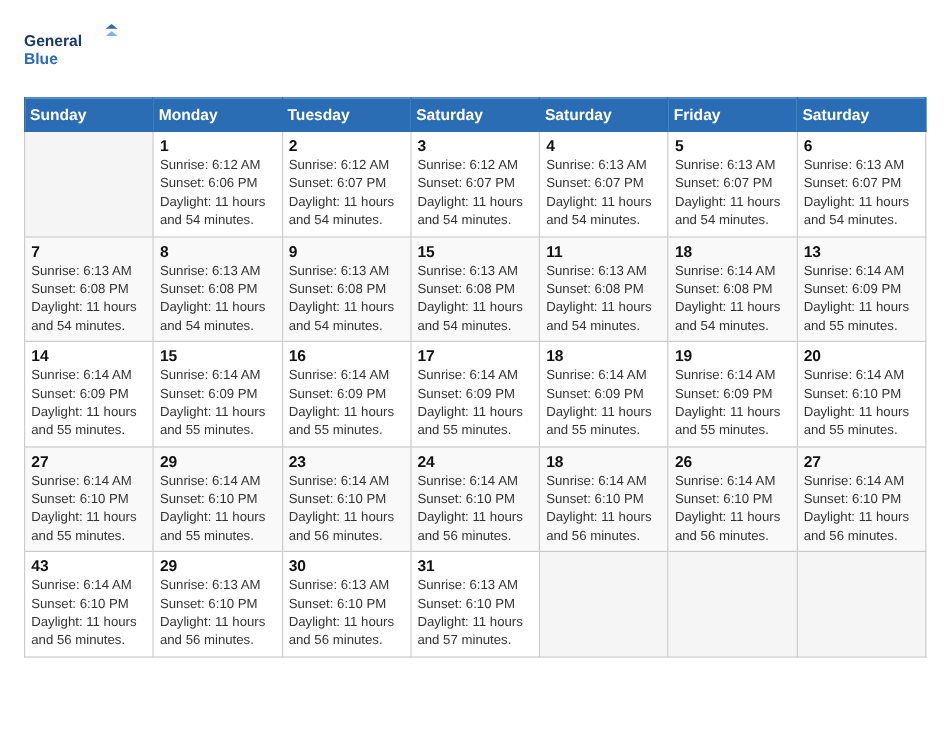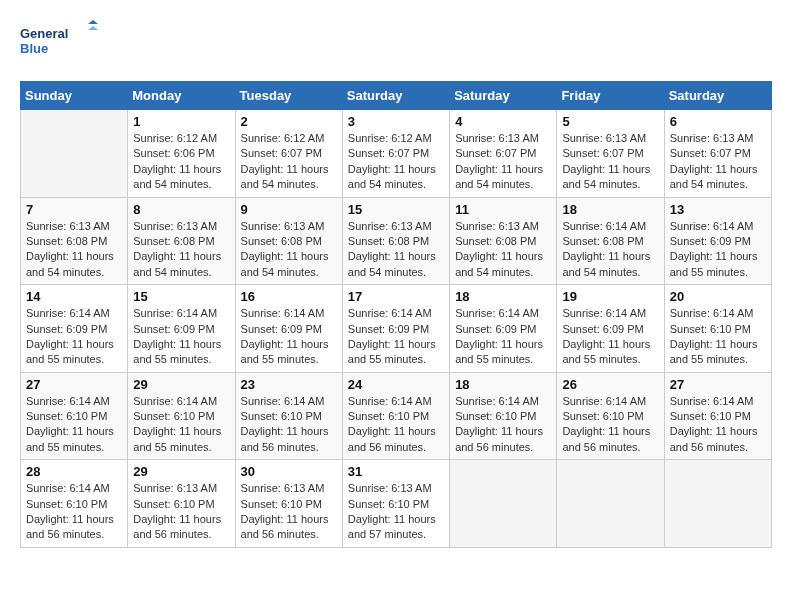--- a/index.html
+++ b/index.html
@@ -326,21 +326,21 @@
           <div class="day-num">27</div>
           <div class="day-info">
             Sunrise: 6:14 AM<br>
             Sunset: 6:10 PM<br>
             Daylight: 11 hours and 56 minutes.
           </div>
         </td>
       </tr>
       <tr>
         <td>
-          <div class="day-num">28</div>
+          <div class="day-num">43</div>
           <div class="day-info">
             Sunrise: 6:14 AM<br>
             Sunset: 6:10 PM<br>
             Daylight: 11 hours and 56 minutes.
           </div>
         </td>
         <td>
           <div class="day-num">29</div>
           <div class="day-info">
             Sunrise: 6:13 AM<br>

